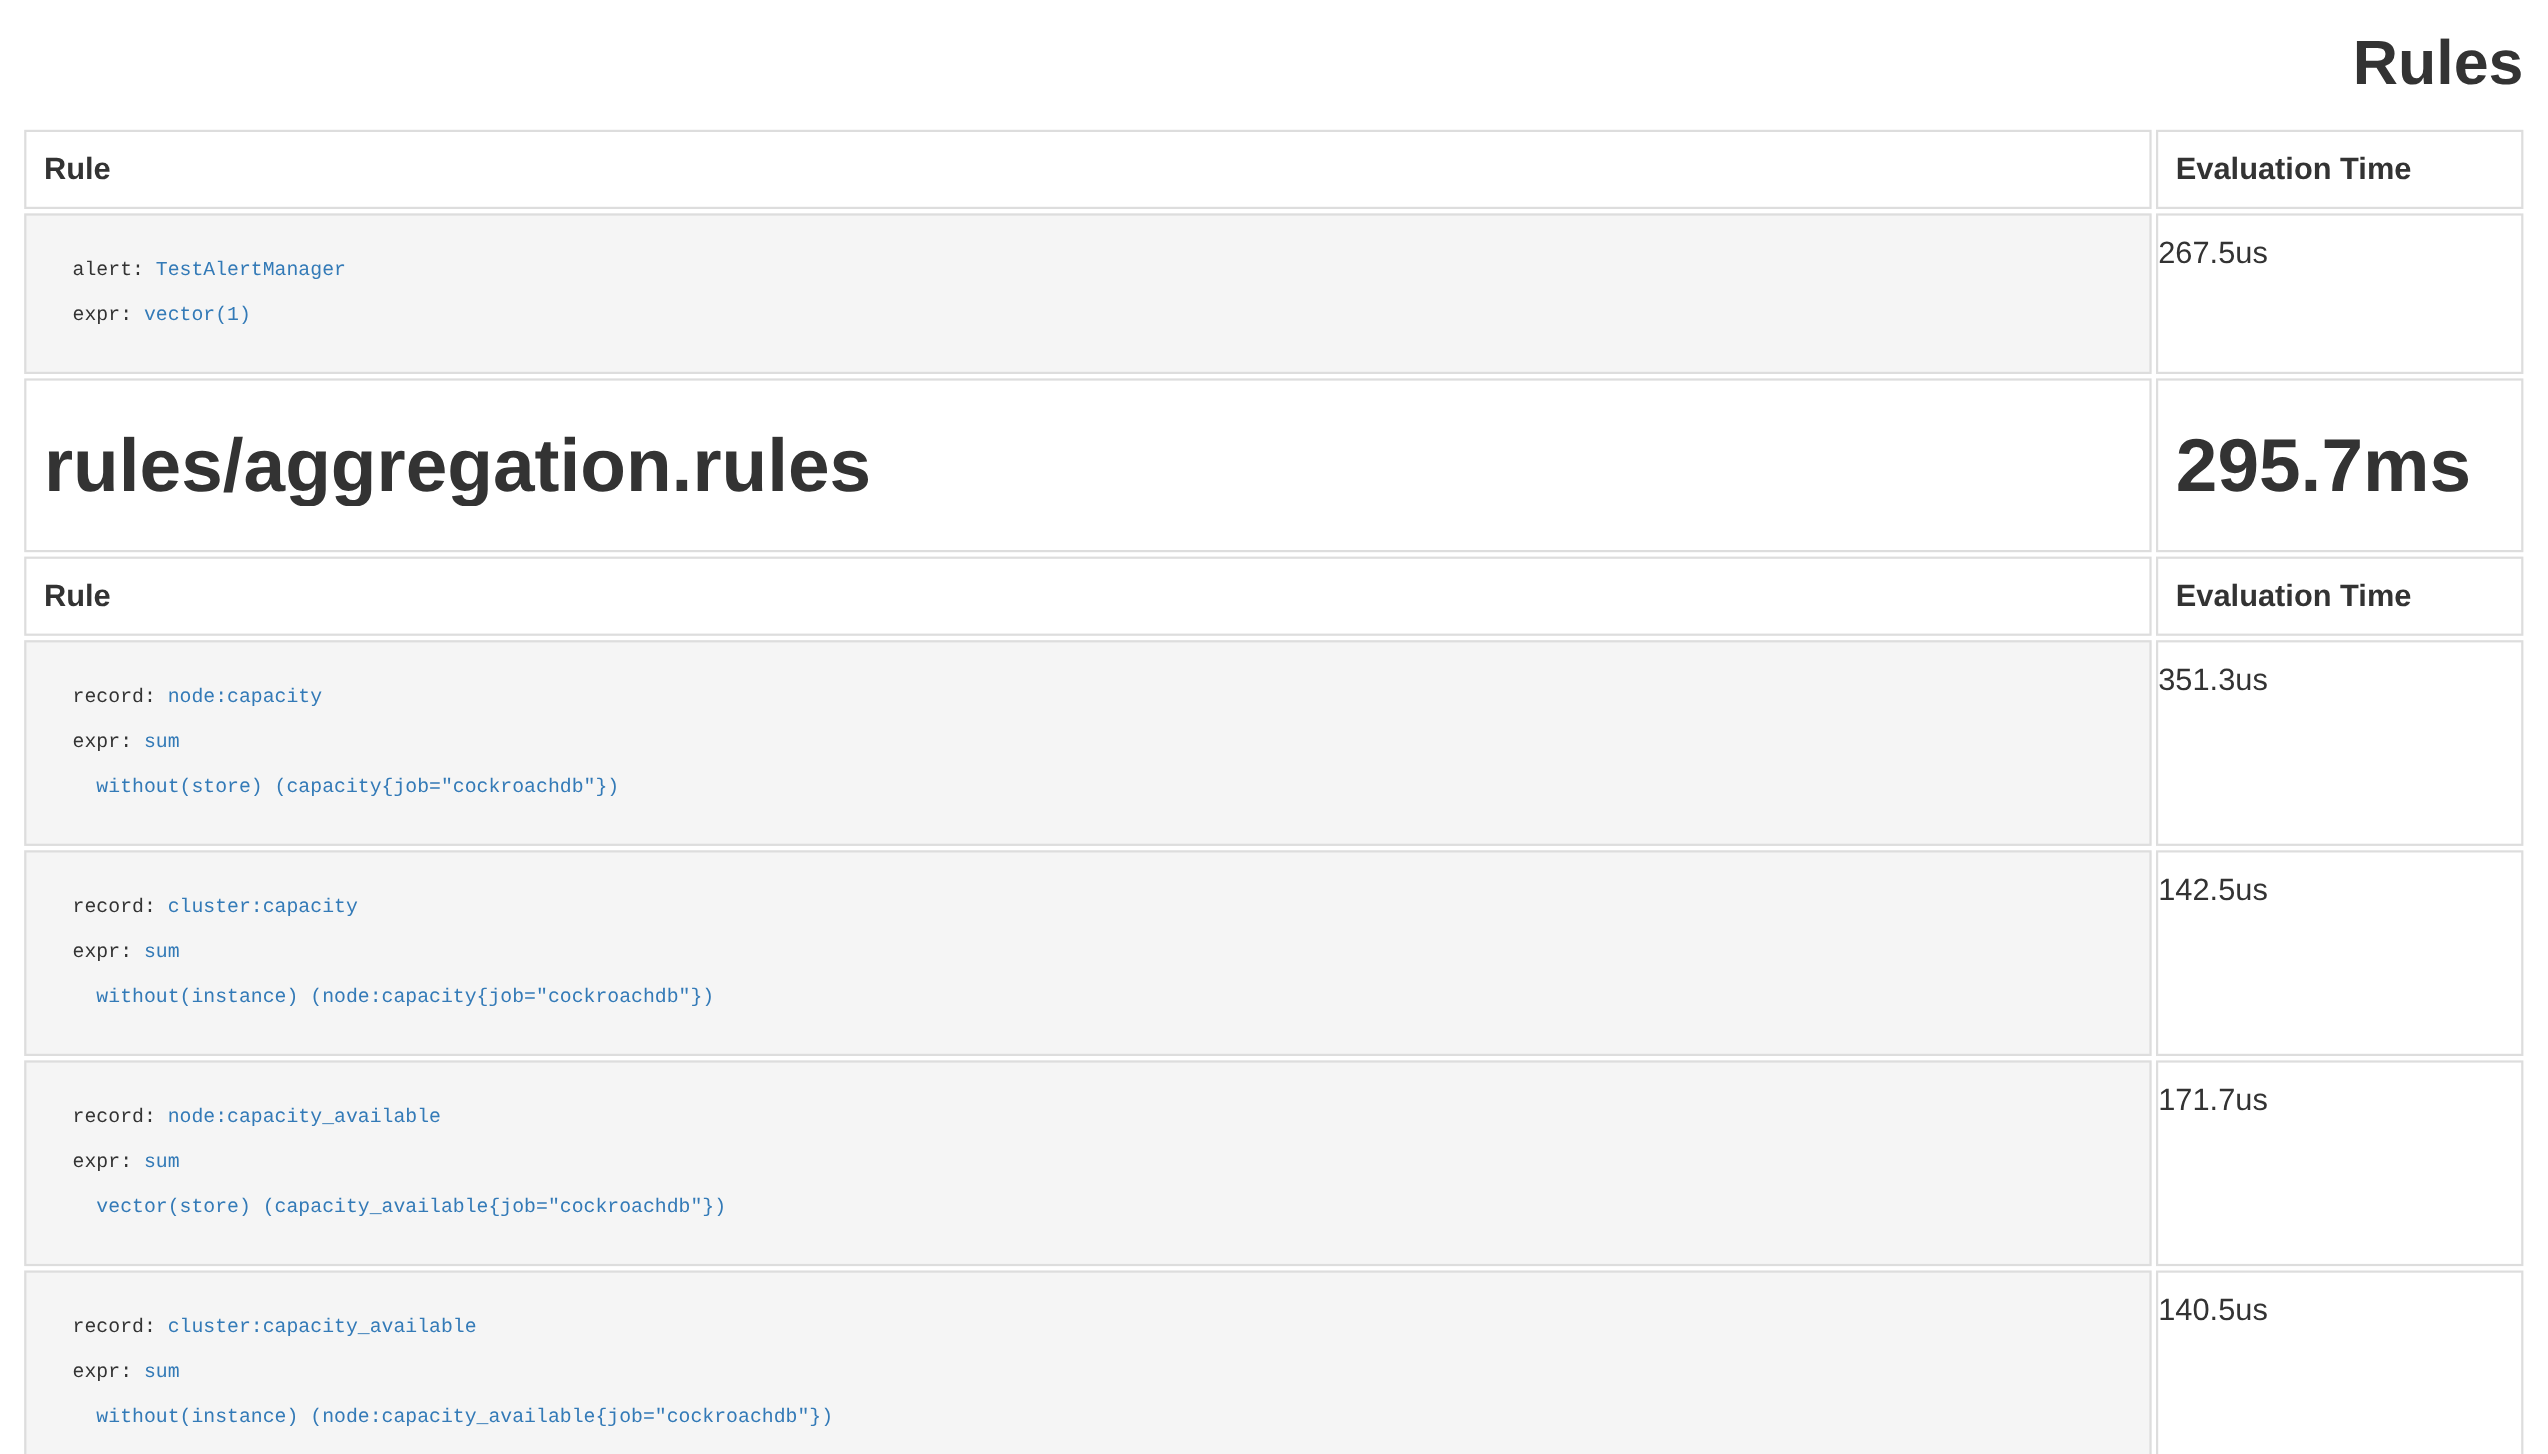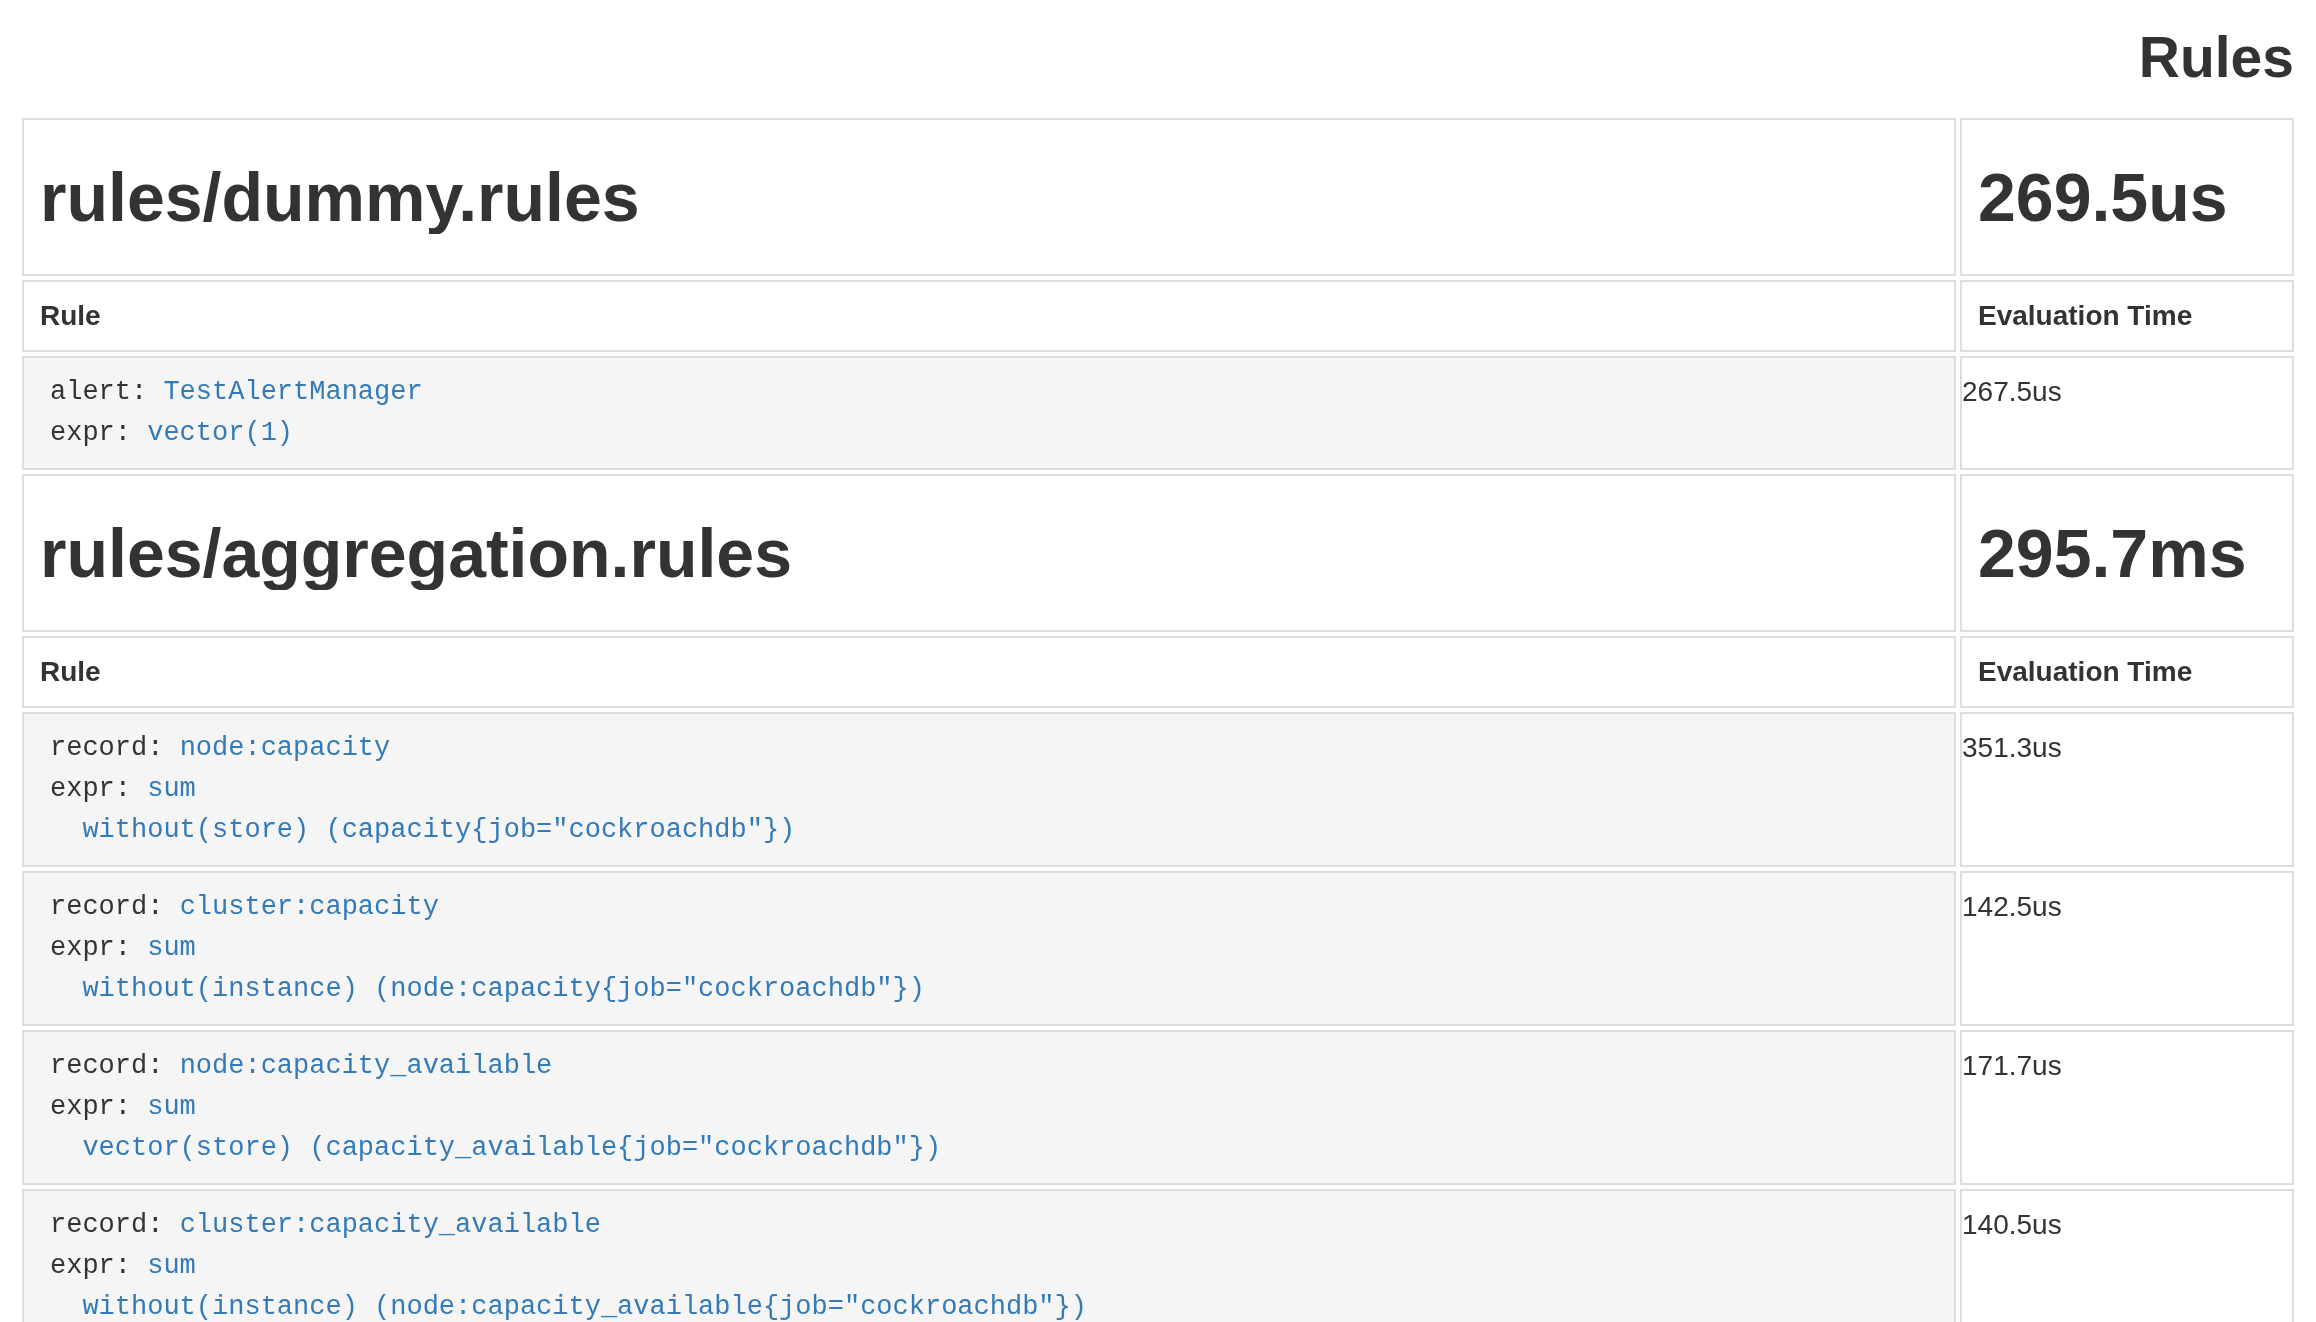--- a/index.html
+++ b/index.html
@@ -56,23 +56,23 @@
     font-size: 28px;
     line-height: 40px;
     font-weight: bold;
     color: #333333;
   }
   td.rule-cell {
     background: #f5f5f5;
     padding: 14px 26px;
   }
   td.rule-cell pre.rule-text {
-    margin: 0;
+    margin: 16px;
     font-family: "Liberation Mono", monospace;
-    font-size: 27px;
+    font-size: 18px;
     line-height: 41px;
     color: #333333;
     white-space: pre;
     overflow: hidden;
   }
   td.rule-cell a.rule-link {
     color: #337ab7;
     text-decoration: none;
   }
   td.time-cell {
@@ -86,28 +86,20 @@
 <body>
 
 <div class="page">
   <h1 class="page-title">Rules</h1>
   <table class="rules-table">
     <colgroup>
       <col class="col-rule">
       <col class="col-time">
     </colgroup>
     <tbody id="rules-tbody">
-        <tr class="group-row">
-          <td class="group-name-cell">
-            <h2 class="group-name">rules/dummy.rules</h2>
-          </td>
-          <td class="group-time-cell">
-            <h2 class="group-time">269.5us</h2>
-          </td>
-        </tr>
         <tr class="col-header-row">
           <th class="rule-col-header">Rule</th>
           <th class="time-col-header">Evaluation Time</th>
         </tr>
         <tr class="rule-row">
           <td class="rule-cell">
             <pre class="rule-text">alert: <a class="rule-link" href="#">TestAlertManager</a>
 expr: <a class="rule-link" href="#">vector(1)</a></pre>
           </td>
           <td class="time-cell">267.5us</td>

